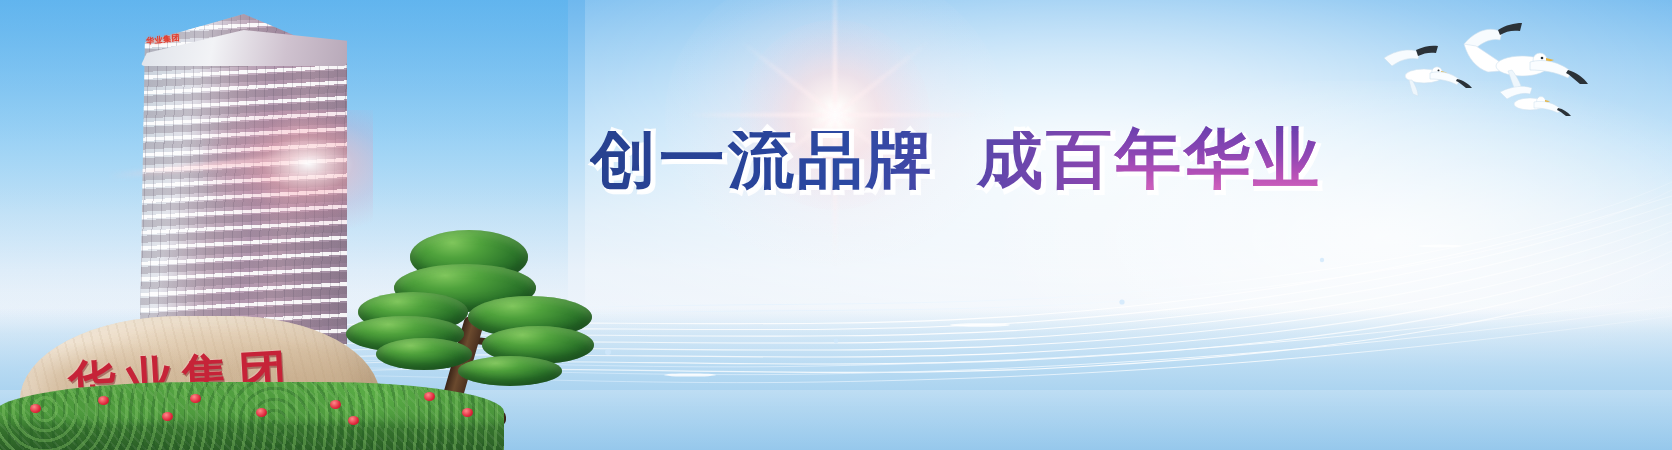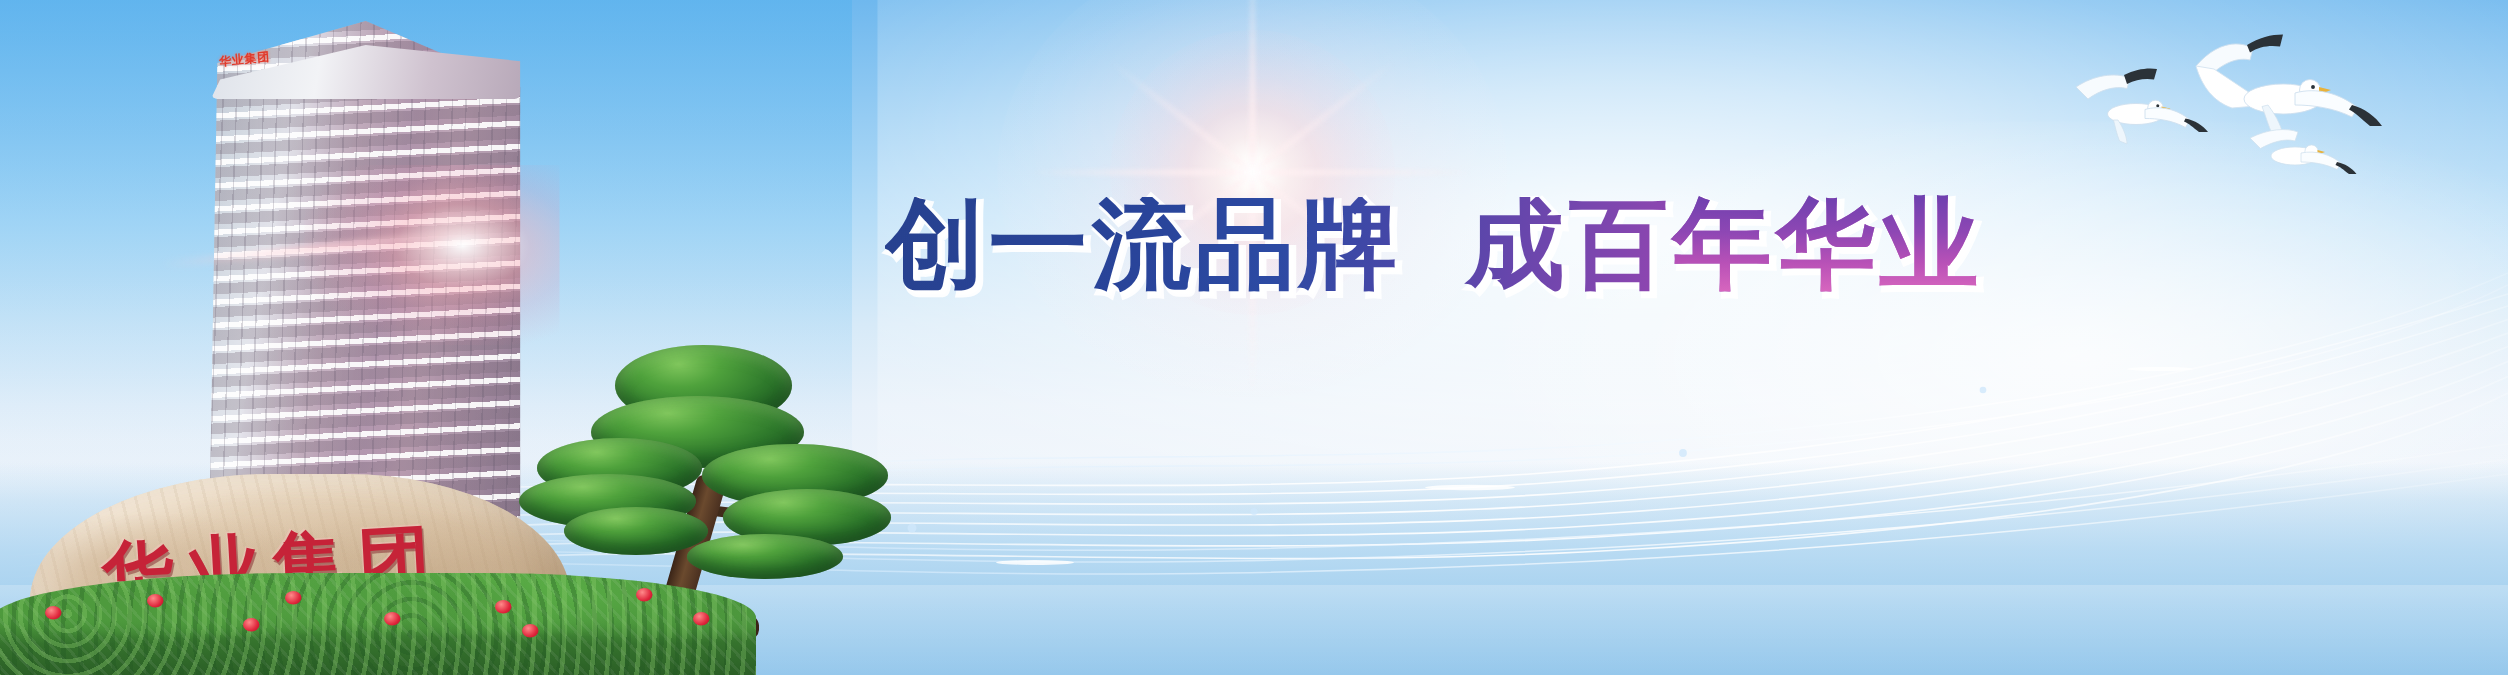--- a/index.html
+++ b/index.html
@@ -259,21 +259,21 @@
       repeating-linear-gradient(48deg, rgba(255,255,255,.07) 0 2px, rgba(0,0,0,0) 2px 7px);
   }
   .flower {
     position:absolute; width:11px; height:9px; border-radius:50%;
     background:radial-gradient(circle at 38% 32%, #ff8a8a, #e0263c 60%, #a80f22);
   }
 
   
   .slogan {
     position:absolute; left:590px; top:131px;
-    font-family:Liberation Serif, serif;
+    font-family:Liberation Mono, monospace;
     font-size:66px; font-weight:bold;
     letter-spacing:3px;
     white-space:nowrap;
     line-height:1;
   }
   .slogan .shadowlayer {
     position:absolute; left:3px; top:3px;
     color:rgba(255,255,255,.92);
     -webkit-text-stroke:4px rgba(255,255,255,.92);
     z-index:0;

